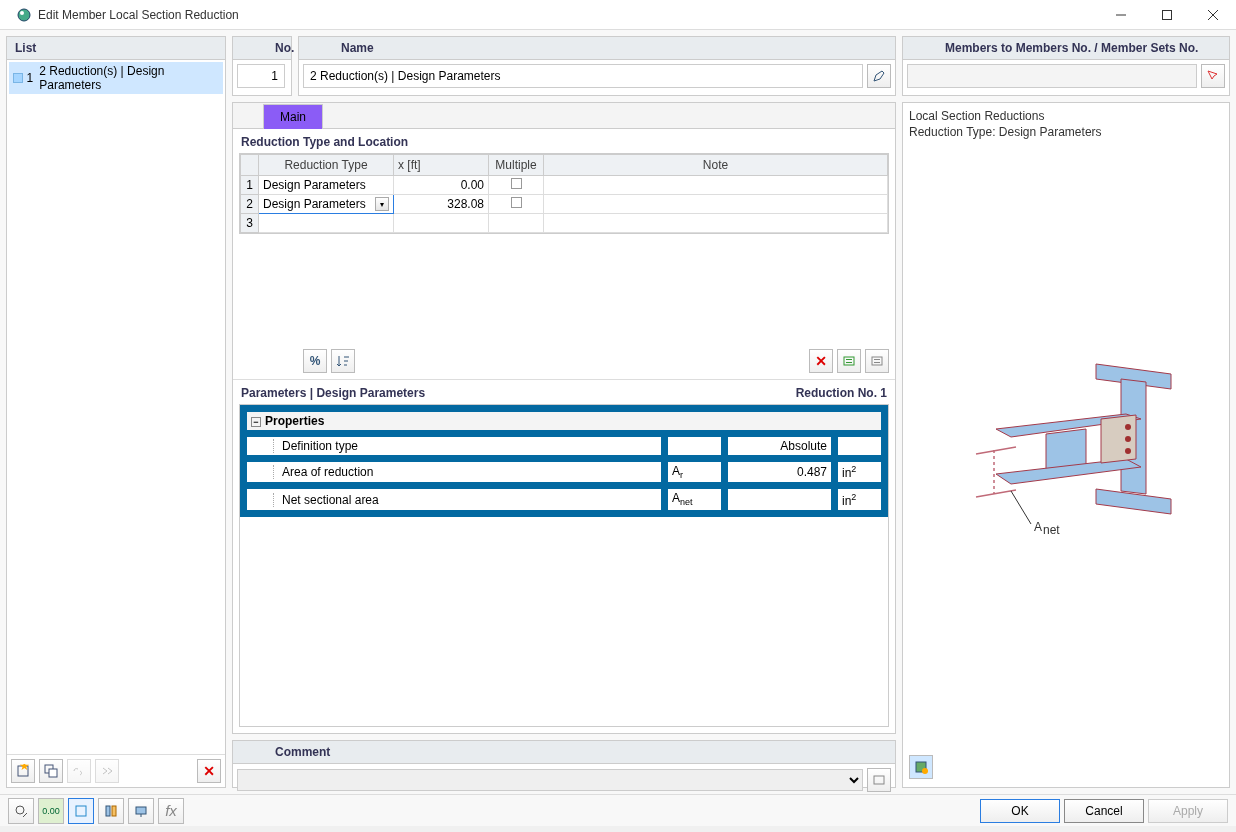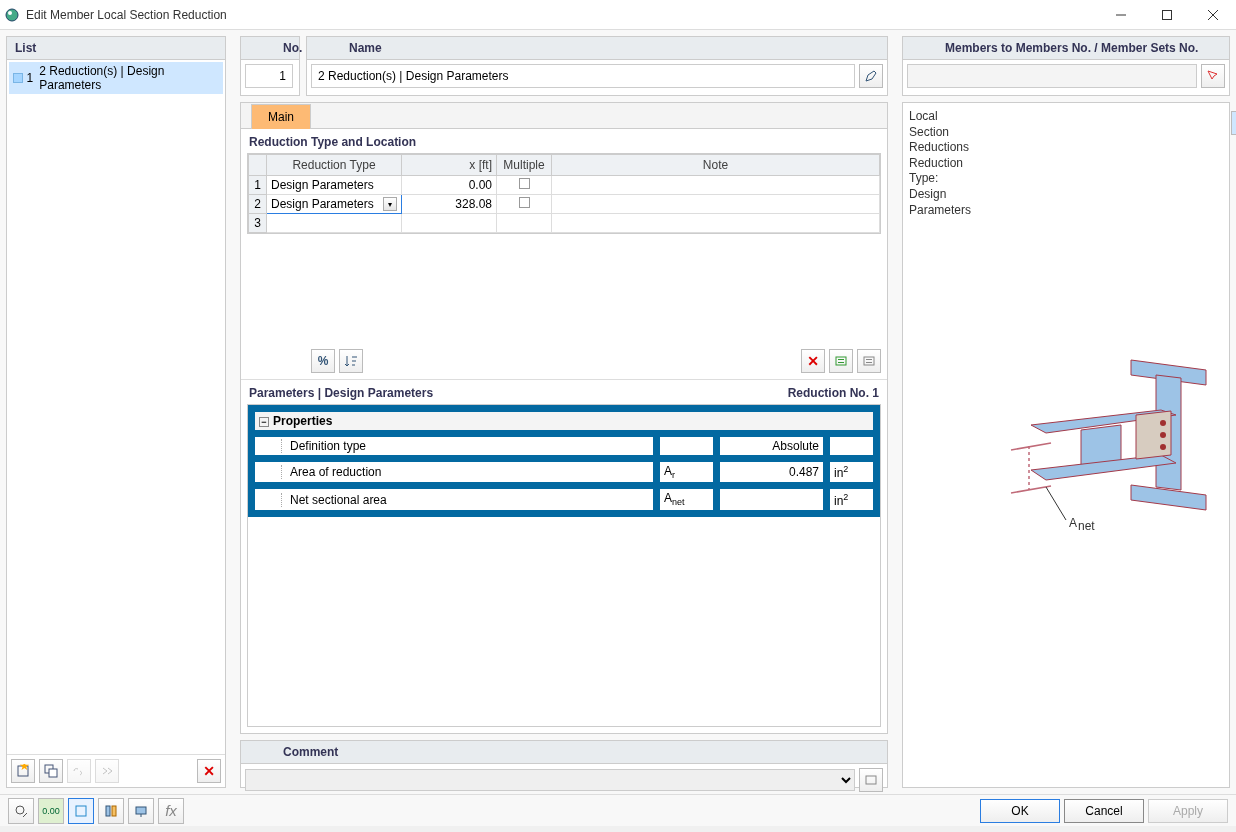--- a/index.html
+++ b/index.html
@@ -1,26 +1,26 @@
 <!DOCTYPE html>
 <html><head>
 <meta charset="utf-8">
 <style>
 * { box-sizing: border-box; margin: 0; padding: 0; font-family: "Segoe UI", Tahoma, sans-serif; font-size: 12px; }
 body { background: #f0f0f0; width: 1236px; height: 832px; overflow: hidden; }
 
 
-.titlebar { height: 30px; background: #fff; border-bottom: 1px solid #ddd; display: flex; align-items: center; padding-left: 4px; }
+.titlebar { height: 30px; background: #fff; border-bottom: 1px solid #ddd; display: flex; align-items: center; padding-left: 16px; }
 .titlebar .icon { width: 16px; height: 16px; margin-right: 6px; }
 .titlebar .title { flex: 1; color: #333; }
 .titlebar .win-controls { display: flex; }
 .titlebar .win-btn { width: 46px; height: 30px; display: flex; align-items: center; justify-content: center; cursor: pointer; }
 
 
-.content { display: flex; height: 764px; padding: 6px; gap: 14px; background: #f8f8f8; }
+.content { display: flex; height: 764px; padding: 6px; gap: 6px; background: #f8f8f8; }
 .left-panel { width: 220px; display: flex; flex-direction: column; border: 1px solid #ccc; background: #fff; }
 .panel-header { background: #e8ecef; color: #335; font-weight: 600; padding: 4px 8px; border-bottom: 1px solid #ccc; }
 .list-body { flex: 1; padding: 2px; overflow: auto; }
 .list-item { display: flex; align-items: center; padding: 2px 4px; cursor: pointer; }
 .list-item.selected { background: #cfe7ff; }
 .list-item .sq { width: 10px; height: 10px; background: #a5d5ff; border: 1px solid #7ab5e5; margin-right: 4px; }
 .left-toolbar { display: flex; align-items: center; padding: 4px; border-top: 1px solid #ddd; gap: 4px; }
 .left-toolbar .spacer { flex: 1; }
 .icon-btn { width: 24px; height: 24px; border: 1px solid #bbb; background: linear-gradient(#fff,#eee); display: flex; align-items: center; justify-content: center; cursor: pointer; }
 .icon-btn.red { color: #d00; font-weight: bold; font-size: 14px; }
@@ -34,21 +34,21 @@
 .name-box { flex: 1; }
 .name-row { display: flex; align-items: center; padding: 4px; gap: 4px; }
 .name-input { flex: 1; height: 24px; border: 1px solid #ccc; padding: 2px 6px; }
 
 .right-panel { width: 328px; display: flex; flex-direction: column; gap: 6px; }
 .assigned-box { height: 60px; }
 .assigned-row { display: flex; align-items: center; padding: 4px; gap: 4px; }
 .assigned-input { flex: 1; height: 24px; border: 1px solid #ccc; background: #f4f4f4; }
 
 .tabs-row { height: 26px; display: flex; align-items: flex-end; padding-left: 10px; border-bottom: 1px solid #ccc; background: #f4f4f4; }
-.tab { padding: 5px 16px; border: 1px solid #ccc; border-bottom: none; background: #fdba74; position: relative; top: 1px; cursor: pointer; }
+.tab { padding: 5px 16px; border: 1px solid #ccc; border-bottom: none; background: #8b5cf6; position: relative; top: 1px; cursor: pointer; margin-left: 20px; }
 .section-title { color: #335; font-weight: 600; padding: 6px 8px 4px; }
 .section-title .right { float: right; color: #335; text-align: center; }
 
 .grid { border: 1px solid #ccc; margin: 0 6px; }
 .grid table { border-collapse: collapse; width: 100%; }
 .grid th { background: #eef1f4; border: 1px solid #ccc; padding: 3px 4px; font-weight: 400; color: #404040; position: relative; }
 .grid td { border: 1px solid #ddd; padding: 2px 4px; height: 17px; }
 .grid .rownum { width: 18px; text-align: center; background: #eef1f4; border: 1px solid #ccc; }
 .grid .rtype { width: 135px; }
 .grid .x { width: 95px; text-align: right; }
@@ -70,21 +70,21 @@
 .params-grid .indent { display: inline-block; width: 18px; }
 .params-grid .dotted { border-left: 1px dotted #aaa; margin-left: 4px; padding-left: 8px; }
 .params-grid .sym { width: 60px; }
 .params-grid .val { width: 110px; text-align: right; }
 .params-grid .unit { width: 50px; }
 
 .comment-box { height: 48px; }
 .comment-row { display: flex; padding: 4px; gap: 4px; align-items: center; }
 .comment-select { flex: 1; height: 22px; border: 1px solid #ccc; }
 
-.viewport { flex: 1; border: 1px solid #ccc; background: #fff; display: flex; padding: 6px; }
+.viewport { flex: 1; border: 1px solid #ccc; background: #fff; display: flex; flex-direction: column; padding: 6px; }
 .viewport-text { color: #333; margin-bottom: 4px; line-height: 1.3; }
 .viewport-img { flex: 1; display: flex; align-items: center; justify-content: center; }
 .viewport-toolbar { display: flex; padding: 2px 0; }
 
 
 .bottombar { height: 32px; background: #f8f8f8; border-top: 1px solid #ddd; display: flex; align-items: center; padding: 0 8px; gap: 4px; }
 .bottombar .spacer { flex: 1; }
 .dlg-btn { width: 80px; height: 24px; border: 1px solid #888; background: linear-gradient(#fff,#eee); cursor: pointer; }
 .dlg-btn.primary { border: 1px solid #2a7de1; }
 .dlg-btn.disabled { color: #aaa; border-color: #ccc; cursor: default; }
@@ -190,21 +190,21 @@
       <div style="flex:1; display:flex; flex-direction:column; min-height:0;">
 
         <div style="display:flex; flex-direction:column; height:250px;">
           <div class="section-title">Reduction Type and Location</div>
           <div class="grid">
             <table>
               <tbody>
                   <tr>
                 <th class="rownum"></th>
                 <th class="rtype">Reduction Type</th>
-                <th class="x" style="text-align:right">x [ft]</th>
+                <th class="x" style="text-align:left">x [ft]</th>
                 <th class="mult">Multiple</th>
                 <th>Note</th>
               </tr>
               <tr>
                 <td class="rownum">1</td>
                 <td>Design Parameters</td>
                 <td class="x">0.00</td>
                 <td class="mult"><span class="chk"></span></td>
                 <td></td>
               </tr>

